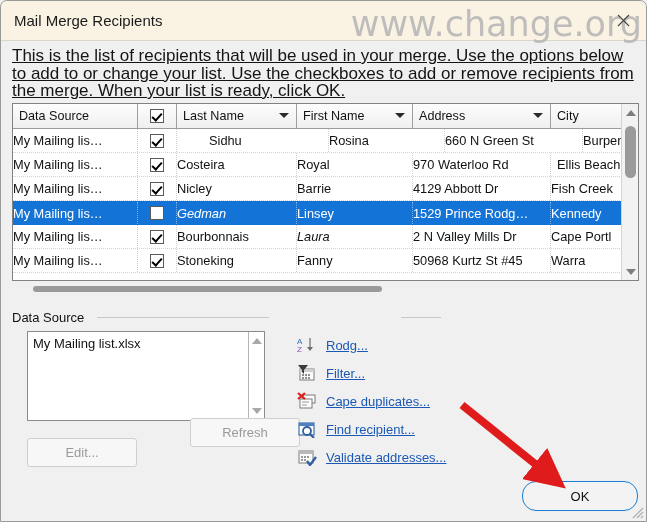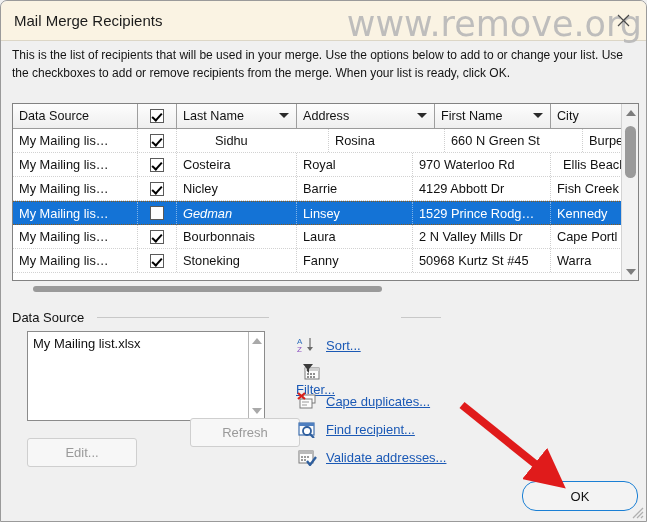--- a/index.html
+++ b/index.html
@@ -61,23 +61,24 @@
     white-space: nowrap;
     font-family: "DejaVu Sans", sans-serif;
     pointer-events: none;
   }
 
   
   #instructions {
     position: absolute;
     left: 11px; top: 46px;
     width: 628px;
-    font-size: 12px;
+    font-size: 17px;
     line-height: 17.5px;
     color: #141414;
+    text-decoration: underline;
   }
 
   
   #grid-wrap {
     position: absolute;
     left: 11px; top: 102px;
     width: 627px; height: 178px;
     box-sizing: border-box;
     border: 1px solid #828282;
     background: #ffffff;
@@ -148,21 +149,21 @@
   .grow.sel {
     background: #1473d6;
     border-top: 1px dotted #8a5a18;
     border-bottom: 1px dotted #8a5a18;
   }
   .gcell {
     box-sizing: border-box;
     border-right: 1px dotted #cfcfcf;
     height: 100%;
     display: flex; align-items: center;
-    padding-left: 6px;
+    padding-left: 0;
     font-size: 12.8px;
     color: #111;
     white-space: nowrap;
     overflow: hidden;
     flex: 0 0 auto;
   }
   .grow.sel .gcell { color: #ffffff; border-right-color: rgba(255,255,255,.45); }
   .gcell.cb { justify-content: center; padding-left: 0; }
 
   
@@ -312,21 +313,21 @@
   
   #grip { position:absolute; right:2px; bottom:2px; width:14px; height:14px; }
 </style>
 </head>
 <body>
 
 <div id="dialog">
 
   <div id="titlebar">
     <div id="title-text">Mail Merge Recipients</div>
-    <div id="watermark">www.remove.org</div>
+    <div id="watermark">www.change.org</div>
     <div id="close-btn">
       <span>
         <svg width="13" height="13" viewBox="0 0 13 13">
           <path d="M1,1 L12,12 M12,1 L1,12" stroke="#4a4a4a" stroke-width="1.2" fill="none"></path>
         </svg>
       </span>
     </div>
   </div>
 
   <div id="instructions">This is the list of recipients that will be used in your merge.  Use the options below to add to or change your list.  Use the checkboxes to add or remove recipients from the merge.  When your list is ready, click OK.</div>
@@ -336,26 +337,26 @@
         <div class="hcell" style="width: 125px;">
           <span>Data Source</span>
         </div>
         <div class="hcell cb" style="width: 39px;">
           <span class="chk on"></span>
         </div>
         <div class="hcell" style="width: 120px;">
           <span>Last Name</span>
           <span class="caret"></span>
         </div>
+        <div class="hcell" style="width: 116px;">
+          <span>First Name</span>
+          <span class="caret"></span>
+        </div>
         <div class="hcell" style="width: 138px;">
           <span>Address</span>
-          <span class="caret"></span>
-        </div>
-        <div class="hcell" style="width: 116px;">
-          <span>First Name</span>
           <span class="caret"></span>
         </div>
         <div class="hcell" style="width: 88px;">
           <span>City</span>
         </div>
       </div>
     <div id="grid-body">
         <div class="grow">
           <div class="gcell" style="width: 125px;">My Mailing lis…</div>
           <div class="gcell cb" style="width: 39px;">
@@ -395,21 +396,21 @@
           <div class="gcell" style="width: 116px;">Linsey</div>
           <div class="gcell" style="width: 138px;">1529 Prince Rodg…</div>
           <div class="gcell" style="width: 88px;">Kennedy</div>
         </div>
         <div class="grow">
           <div class="gcell" style="width: 125px;">My Mailing lis…</div>
           <div class="gcell cb" style="width: 39px;">
             <span class="chk on"></span>
           </div>
           <div class="gcell" style="width: 120px;">Bourbonnais</div>
-          <div class="gcell" style="width: 116px;">Laura</div>
+          <div class="gcell" style="width: 116px; font-style: italic;">Laura</div>
           <div class="gcell" style="width: 138px;">2 N Valley Mills Dr</div>
           <div class="gcell" style="width: 88px;">Cape Portl</div>
         </div>
         <div class="grow">
           <div class="gcell" style="width: 125px;">My Mailing lis…</div>
           <div class="gcell cb" style="width: 39px;">
             <span class="chk on"></span>
           </div>
           <div class="gcell" style="width: 120px;">Stoneking</div>
           <div class="gcell" style="width: 116px;">Fanny</div>
@@ -456,24 +457,24 @@
 
   <div class="refine-item" id="refine-0" style="top:333px;">
     <span class="refine-icon">
       <svg width="20" height="18" viewBox="0 0 20 18">
         <text x="0" y="8" font-size="8" fill="#2f6fba" font-family="Liberation Sans, sans-serif">A</text>
         <text x="0" y="16" font-size="8" fill="#8a4ec0" font-family="Liberation Sans, sans-serif">Z</text>
         <path d="M13,2 L13,14" stroke="#6b6b6b" stroke-width="1.2"></path>
         <path d="M10,11 L13,15 L16,11" fill="#6b6b6b"></path>
       </svg>
     </span>
-    <span class="refine-link">Sort...</span>
-  </div>
-
-  <div class="refine-item" id="refine-1" style="top:361px;flex-direction:column;">
+    <span class="refine-link">Rodg...</span>
+  </div>
+
+  <div class="refine-item" id="refine-1" style="top:361px;">
     <span class="refine-icon">
       <svg width="20" height="18" viewBox="0 0 20 18">
         <rect x="3" y="5" width="14" height="11" fill="#fcfcfc" stroke="#7a7a7a" stroke-width="1"></rect>
         <rect x="3" y="5" width="14" height="3" fill="#cfcfcf"></rect>
         <g fill="#8e8e8e">
           <rect x="5" y="10" width="2" height="2"></rect>
             <rect x="8" y="10" width="2" height="2"></rect>
             <rect x="11" y="10" width="2" height="2"></rect>
           <rect x="5" y="13" width="2" height="2"></rect>
             <rect x="8" y="13" width="2" height="2"></rect>

